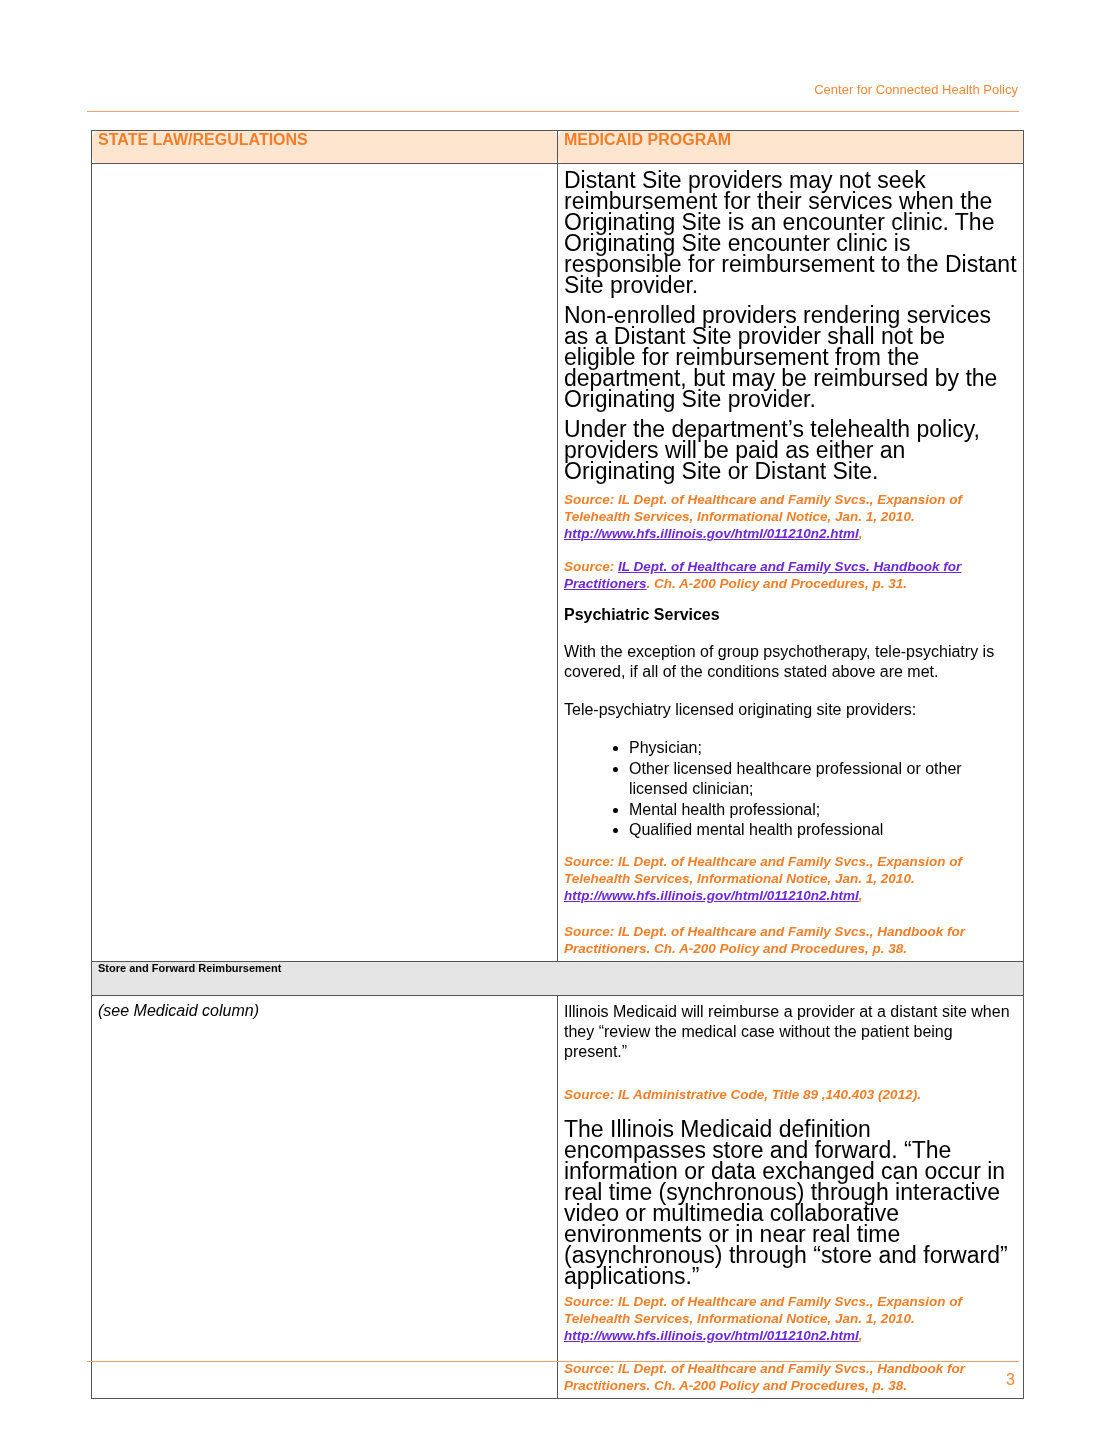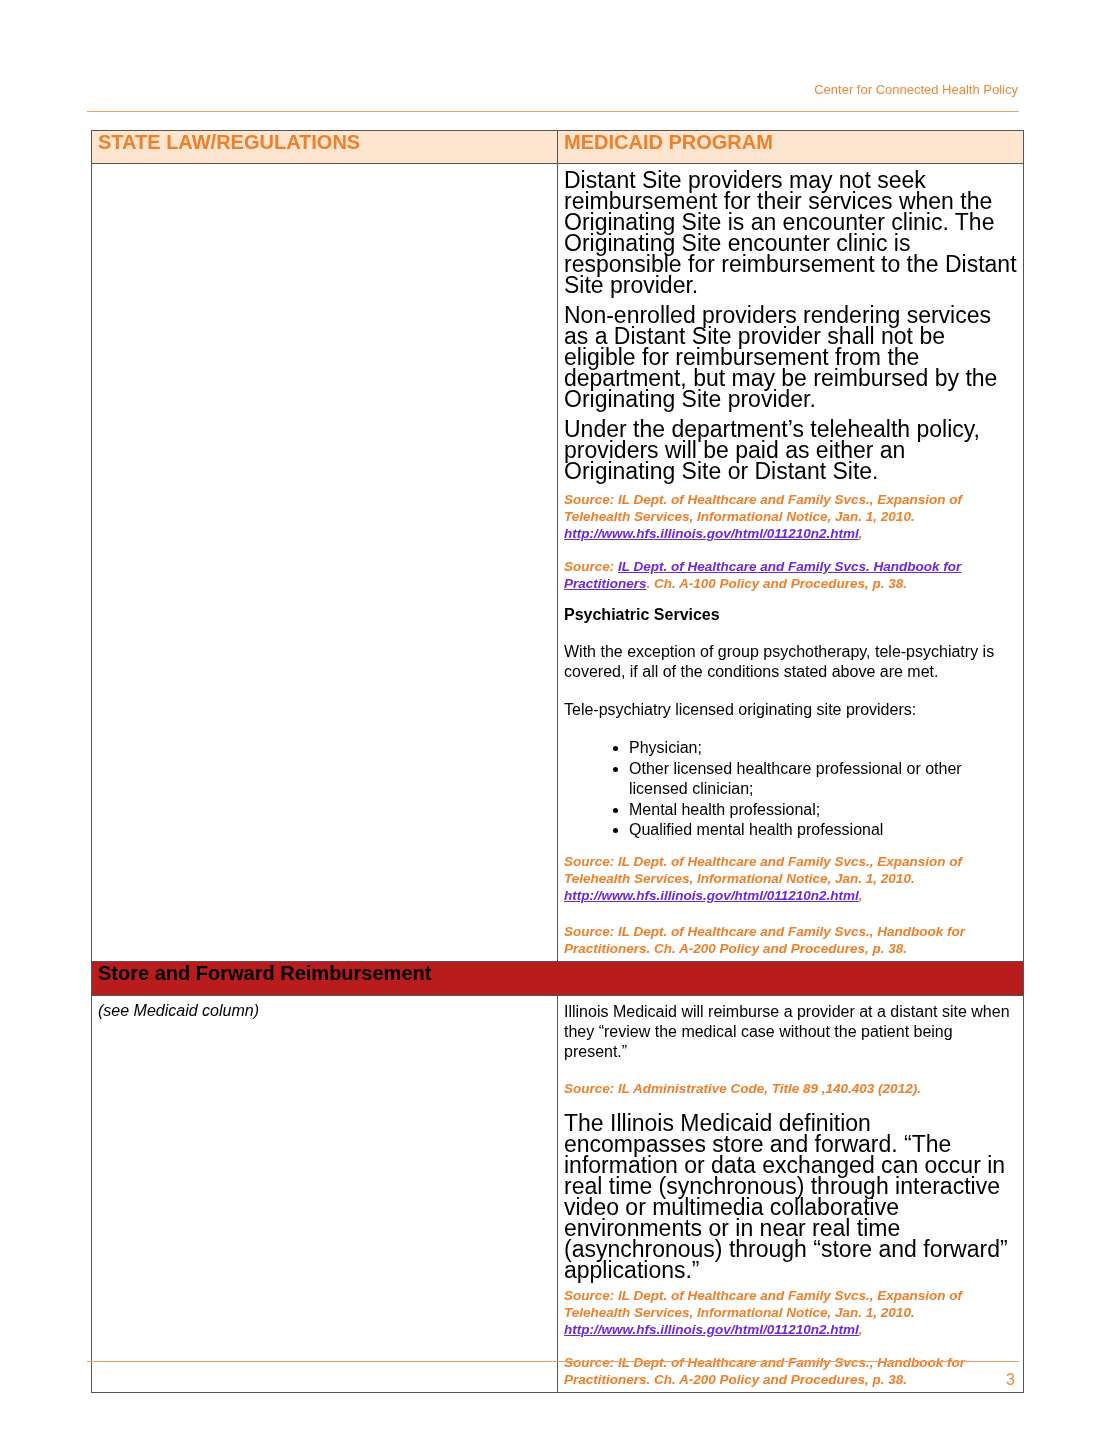--- a/index.html
+++ b/index.html
@@ -2,22 +2,22 @@
 <html><head>
 <meta charset="utf-8">
 <style>
   html, body { margin: 0; padding: 0; background: #ffffff; }
   body { width: 1105px; height: 1430px; position: relative; font-family: "Liberation Sans", sans-serif; color: #000; }
   .header-title { position: absolute; top: 82px; right: 87px; font-size: 13px; color: #f0883a; }
   .header-rule { position: absolute; top: 111px; left: 87px; width: 932px; height: 1px; background: #f0a066; }
   table.grid { position: absolute; top: 130px; left: 91px; width: 933px; border-collapse: collapse; table-layout: fixed; }
   table.grid td { border: 1px solid #555; vertical-align: top; padding: 0 6px; }
   .col-left { width: 453px; }
-  .hdr td { background: #fde5cf; color: #f07f2a; font-weight: bold; font-size: 20px; height: 32px; vertical-align: middle; }
-  .section-row td { background: #b91c1c; font-weight: bold; font-size: 20px; height: 33px; vertical-align: middle; }
+  .hdr td { background: #fde5cf; color: #f07f2a; font-weight: bold; font-size: 16px; height: 32px; vertical-align: middle; border-radius: 7px; }
+  .section-row td { background: #e5e5e5; font-weight: bold; font-size: 11px; height: 33px; vertical-align: middle; }
   .p { font-size: 23px; line-height: 21px; margin: 6px 0 9px 0; }
   .p.sm { font-size: 16px; line-height: 20px; }
   .src { color: #f07f2a; font-weight: bold; font-style: italic; font-size: 13.5px; line-height: 17px; margin: 0; }
   .src a { color: #6d28d9; text-decoration: underline; }
   .gap { height: 16px; }
   .bold { font-weight: bold; font-size: 16px; margin: 14px 0 18px 0; }
   ul.bul { margin: 8px 0 12px 0; padding-left: 65px; font-size: 16px; line-height: 20.5px; }
   ul.bul li { padding-left: 0; }
   .italic { font-style: italic; font-size: 16px; margin: 6px 0; }
   .footer-rule { position: absolute; top: 1361px; left: 87px; width: 932px; height: 1px; background: #f0a066; }
@@ -40,21 +40,21 @@
     <td>
       <p class="p">Distant Site providers may not seek reimbursement for their services when the Originating Site is an encounter clinic. The Originating Site encounter clinic is responsible for reimbursement to the Distant Site provider.</p>
       <p class="p">Non-enrolled providers rendering services as a Distant Site provider shall not be eligible for reimbursement from the department, but may be reimbursed by the Originating Site provider.</p>
       <p class="p">Under the department’s telehealth policy, providers will be paid as either an Originating Site or Distant Site.</p>
       <p class="src">
         <span>Source: IL Dept. of Healthcare and Family Svcs., Expansion of Telehealth Services, Informational Notice, Jan. 1, 2010.</span>
         <a>http://www.hfs.illinois.gov/html/011210n2.html</a><span>,</span>
       </p>
       <div class="gap"></div>
       <p class="src">
-        <span>Source: </span><a>IL Dept. of Healthcare and Family Svcs. Handbook for Practitioners</a><span>. Ch. A-100 Policy and Procedures, p. 38.</span>
+        <span>Source: </span><a>IL Dept. of Healthcare and Family Svcs. Handbook for Practitioners</a><span>. Ch. A-200 Policy and Procedures, p. 31.</span>
       </p>
       <p class="bold">Psychiatric Services</p>
       <p class="p sm" style="margin-bottom:18px">With the exception of group psychotherapy, tele-psychiatry is covered, if all of the conditions stated above are met.</p>
       <p class="p sm" style="margin-bottom:18px">Tele-psychiatry licensed originating site providers:</p>
       <ul class="bul">
         <li>Physician;</li>
         <li>Other licensed healthcare professional or other licensed clinician;</li>
         <li>Mental health professional;</li>
         <li>Qualified mental health professional</li>
       </ul>
@@ -67,21 +67,21 @@
     </td>
   </tr>
   <tr class="section-row">
     <td colspan="2">Store and Forward Reimbursement</td>
   </tr>
   <tr>
     <td>
       <p class="italic">(see Medicaid column)</p>
     </td>
     <td>
-      <p class="p sm" style="margin-bottom:18px">Illinois Medicaid will reimburse a provider at a distant site when they “review the medical case without the patient being present.”</p>
+      <p class="p sm" style="margin-bottom:24px">Illinois Medicaid will reimburse a provider at a distant site when they “review the medical case without the patient being present.”</p>
       <p class="src" style="margin-bottom:16px">Source: IL Administrative Code, Title 89 ,140.403 (2012).</p>
       <p class="p" style="margin-bottom:6px">The Illinois Medicaid definition encompasses store and forward.  “The information or data exchanged can occur in real time (synchronous) through interactive video or multimedia collaborative environments or in near real time (asynchronous) through “store and forward” applications.”</p>
       <p class="src">
         <span>Source: IL Dept. of Healthcare and Family Svcs., Expansion of Telehealth Services, Informational Notice, Jan. 1, 2010.</span>
         <a>http://www.hfs.illinois.gov/html/011210n2.html</a><span>,</span>
       </p>
       <div class="gap" style="height:16px"></div>
       <p class="src" style="margin-bottom:4px">Source: IL Dept. of Healthcare and Family Svcs., Handbook for Practitioners. Ch. A-200 Policy and Procedures, p. 38.</p>
     </td>
   </tr>

